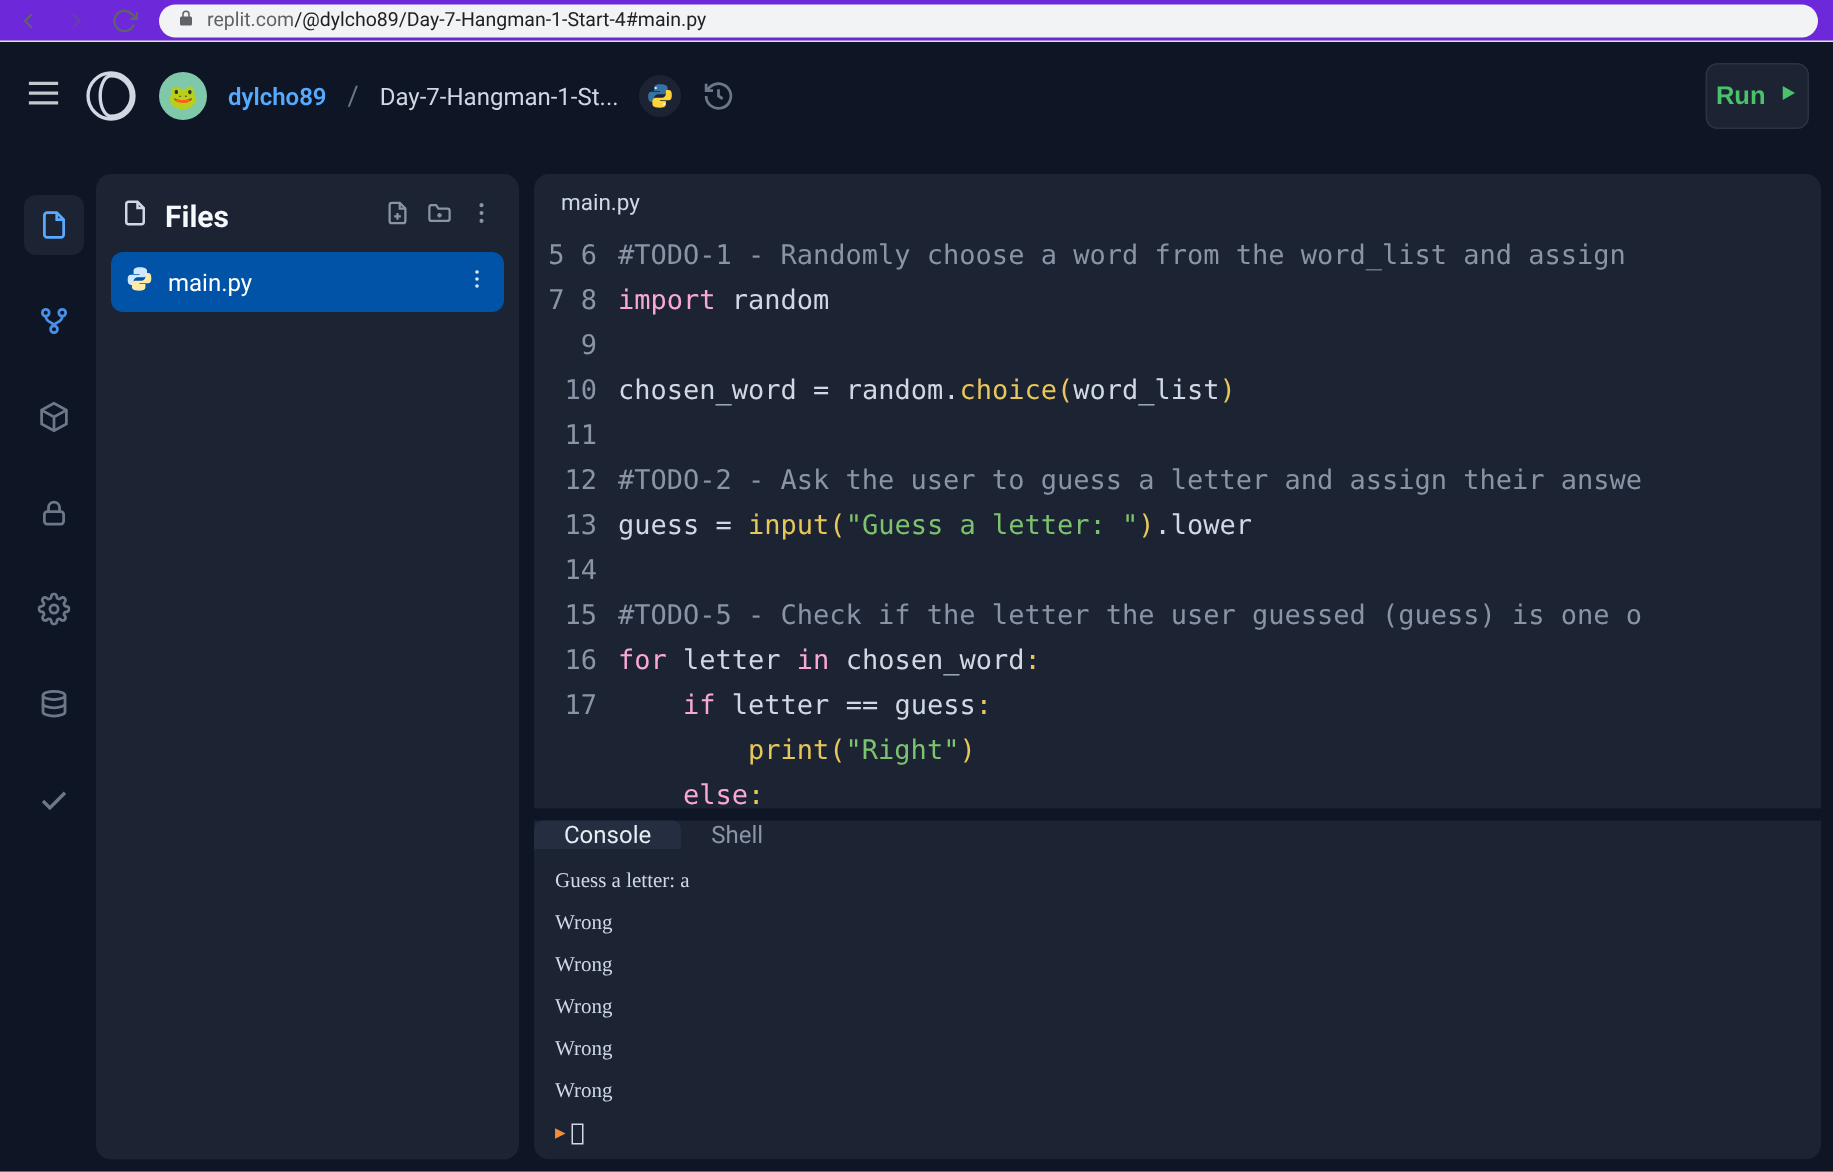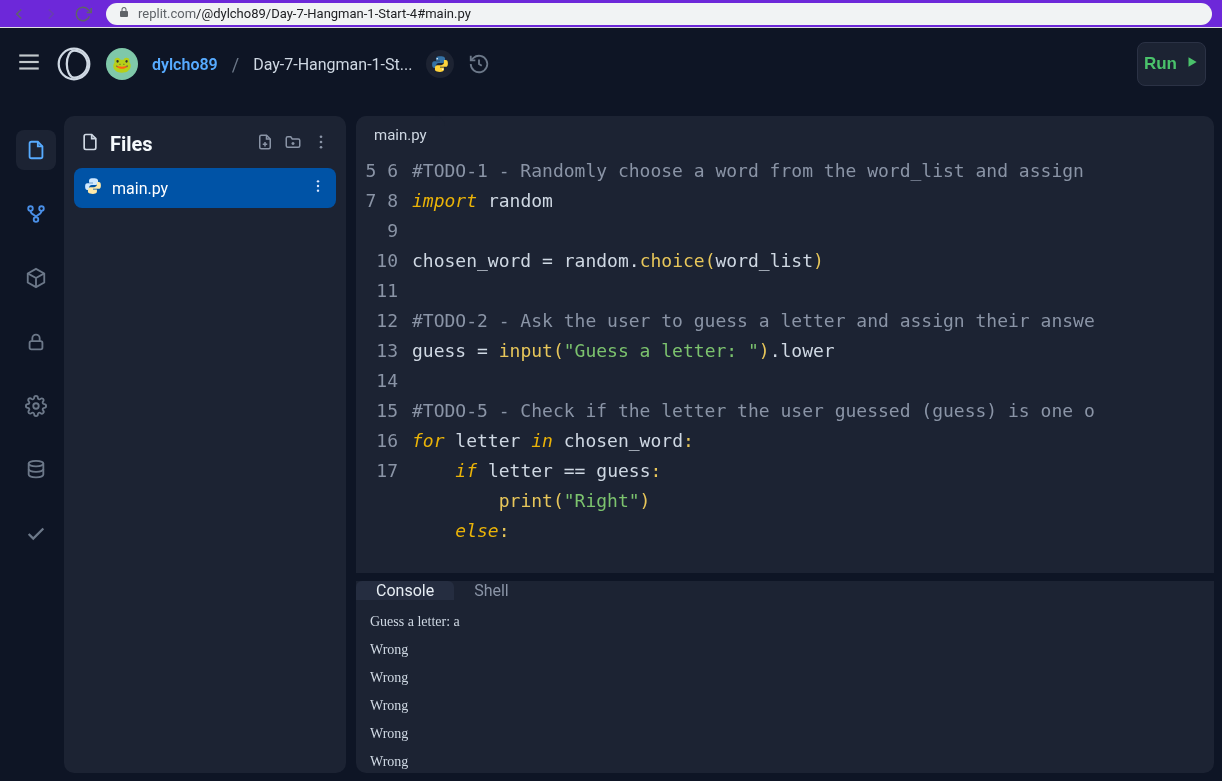--- a/index.html
+++ b/index.html
@@ -112,30 +112,30 @@
   .tab.active { border-bottom:2px solid #1c2333; }
   .code-area {
     flex:1; display:flex; overflow:hidden; font-family: "Consolas","Menlo",monospace;
     font-size:18px; line-height:30px;
   }
   .gutter {
     width:56px; text-align:right; color:#8a94a6; padding:0 14px 0 0;
     user-select:none;
   }
   .codelines { flex:1; white-space:pre; color:#cfd8e3; overflow:hidden;}
-  .tok-kw { color:#eab308;font-style:italic; }
+  .tok-kw { color:#f9a8d4; }
   .tok-fn { color:#e7c65a; }
   .tok-str { color:#7cc36e; }
   .tok-cm { color:#8a94a6; }
   .tok-pn { color:#e7c65a; }
   .tok-id { color:#cfd8e3; }
   .tok-op { color:#cfd8e3; }
   
   .term-card {
-    background:#1c2333; border-radius:0 0 10px 10px; height:192px;
+    background:#1c2333; border-radius:0 0 10px 10px; height:226px;
     display:flex; flex-direction:column;
   }
   .term-tabs { display:flex; height:42px; }
   .term-tab {
     padding:0 20px; display:flex; align-items:center; color:#8a94a6;
     font-size:16px; cursor:pointer;
   }
   .term-tab.active { background:#252d40; color:#e6edf3; border-radius:6px 6px 0 0;}
   .term-body {
     flex:1; padding:8px 14px; font-family:Liberation Serif, serif;

